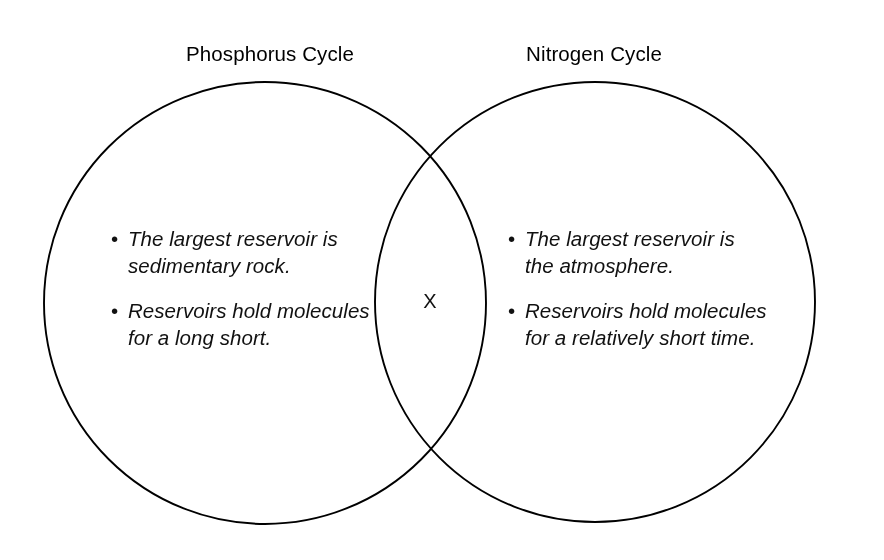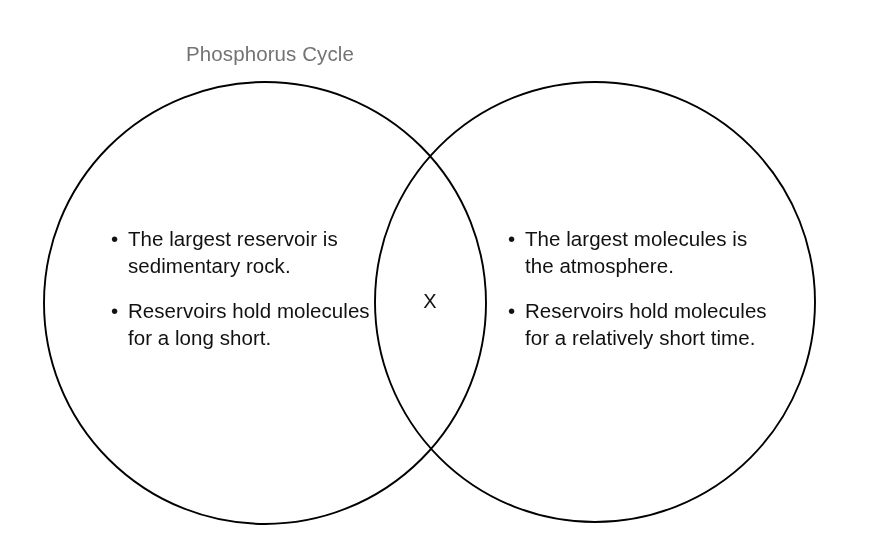--- a/index.html
+++ b/index.html
@@ -30,21 +30,21 @@
   .circle-outline {
     fill: none;
     stroke: #000000;
     stroke-width: 1.9;
   }
   .title {
     position: absolute;
     font-size: 20.5px;
     line-height: 20.5px;
     letter-spacing: 0.1px;
-    color: #737373;
+    color: #000000;
     white-space: nowrap;
     text-align: center;
   }
   #title-left  { left: 120px; top: 44px; width: 300px; }
   #title-right { left: 444px; top: 44px; width: 300px; }
 
   .bullet-column {
     position: absolute;
     width: 268px;
   }
@@ -63,20 +63,21 @@
   .bullet-item:last-child { margin-bottom: 0; }
   .bullet-dot {
     position: absolute;
     left: 8px;
     top: 0;
     font-size: 20.5px;
     line-height: 26.5px;
   }
   .bullet-text {
     display: block;
+    font-style: italic;
   }
   #center-mark {
     position: absolute;
     left: 400px;
     top: 291px;
     width: 60px;
     text-align: center;
     font-size: 20px;
     line-height: 20px;
     color: #111111;
@@ -87,36 +88,37 @@
 
 <div id="stage">
 
   <svg id="venn-svg" viewBox="0 0 884 560" aria-hidden="true">
     <circle class="circle-outline" cx="265" cy="303" r="221"></circle>
     <circle class="circle-outline" cx="595" cy="302" r="220"></circle>
   </svg>
 
   <div class="title" id="title-left">Phosphorus Cycle</div>
 
+  <div class="title" id="title-right">Nitrogen Cycle</div>
 
   <div class="bullet-column" id="left-column">
     <div class="bullet-item">
       <span class="bullet-dot">•</span>
       <span class="bullet-text">The largest reservoir is sedimentary rock.</span>
     </div>
     <div class="bullet-item">
       <span class="bullet-dot">•</span>
       <span class="bullet-text">Reservoirs hold molecules for a long short.</span>
     </div>
   </div>
 
   <div class="bullet-column" id="right-column">
     <div class="bullet-item">
       <span class="bullet-dot">•</span>
-      <span class="bullet-text">The largest molecules is the atmosphere.</span>
+      <span class="bullet-text">The largest reservoir is the atmosphere.</span>
     </div>
     <div class="bullet-item">
       <span class="bullet-dot">•</span>
       <span class="bullet-text">Reservoirs hold molecules for a relatively short time.</span>
     </div>
   </div>
 
   <div id="center-mark">X</div>
 
 </div>

